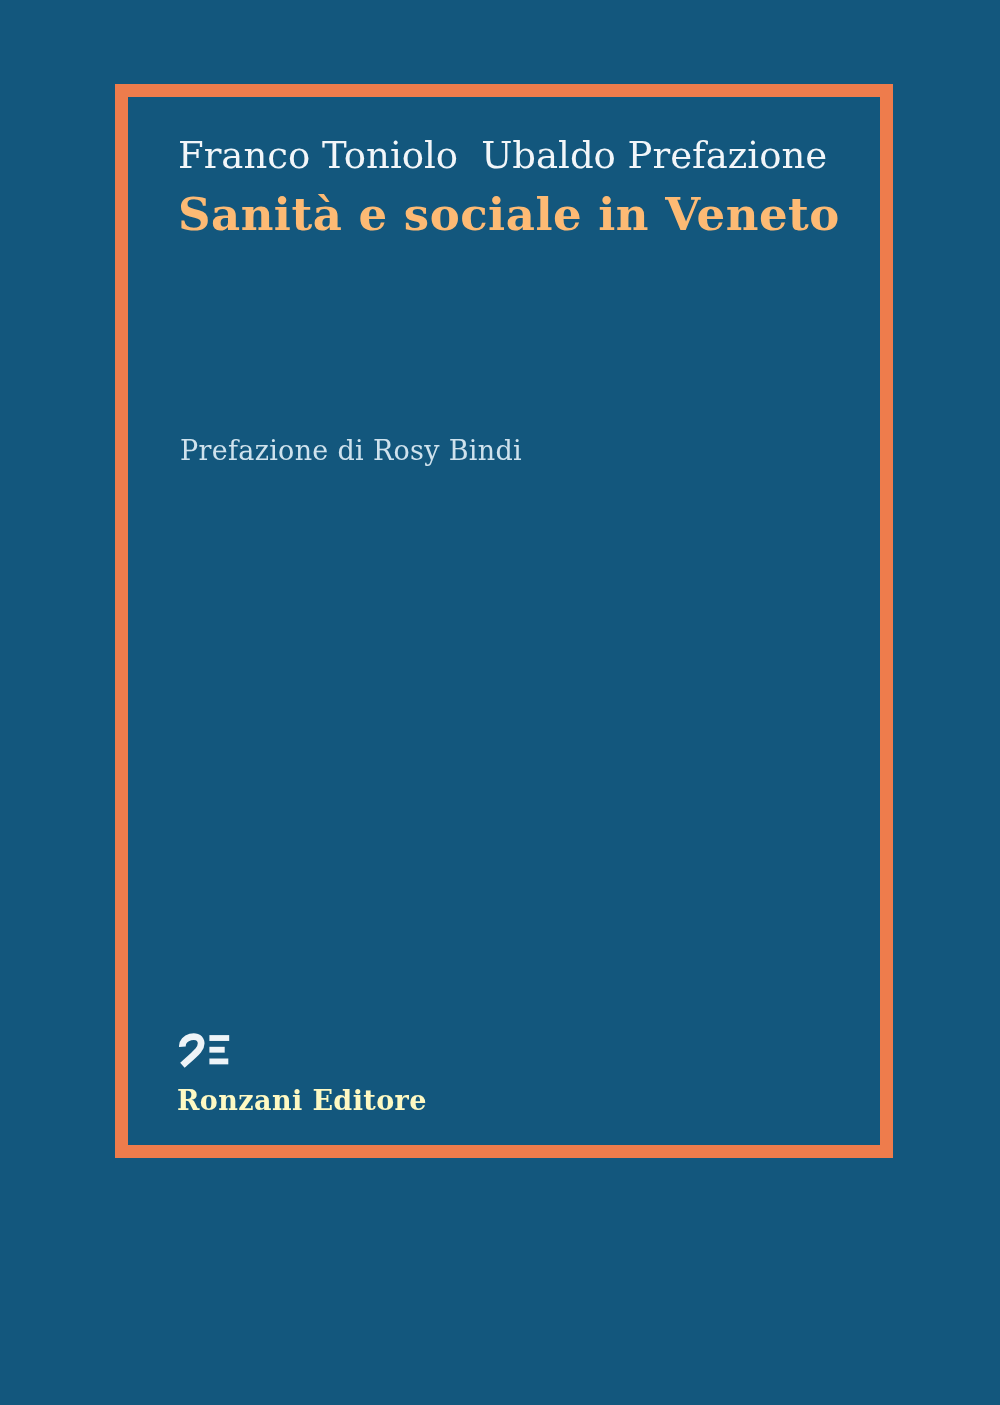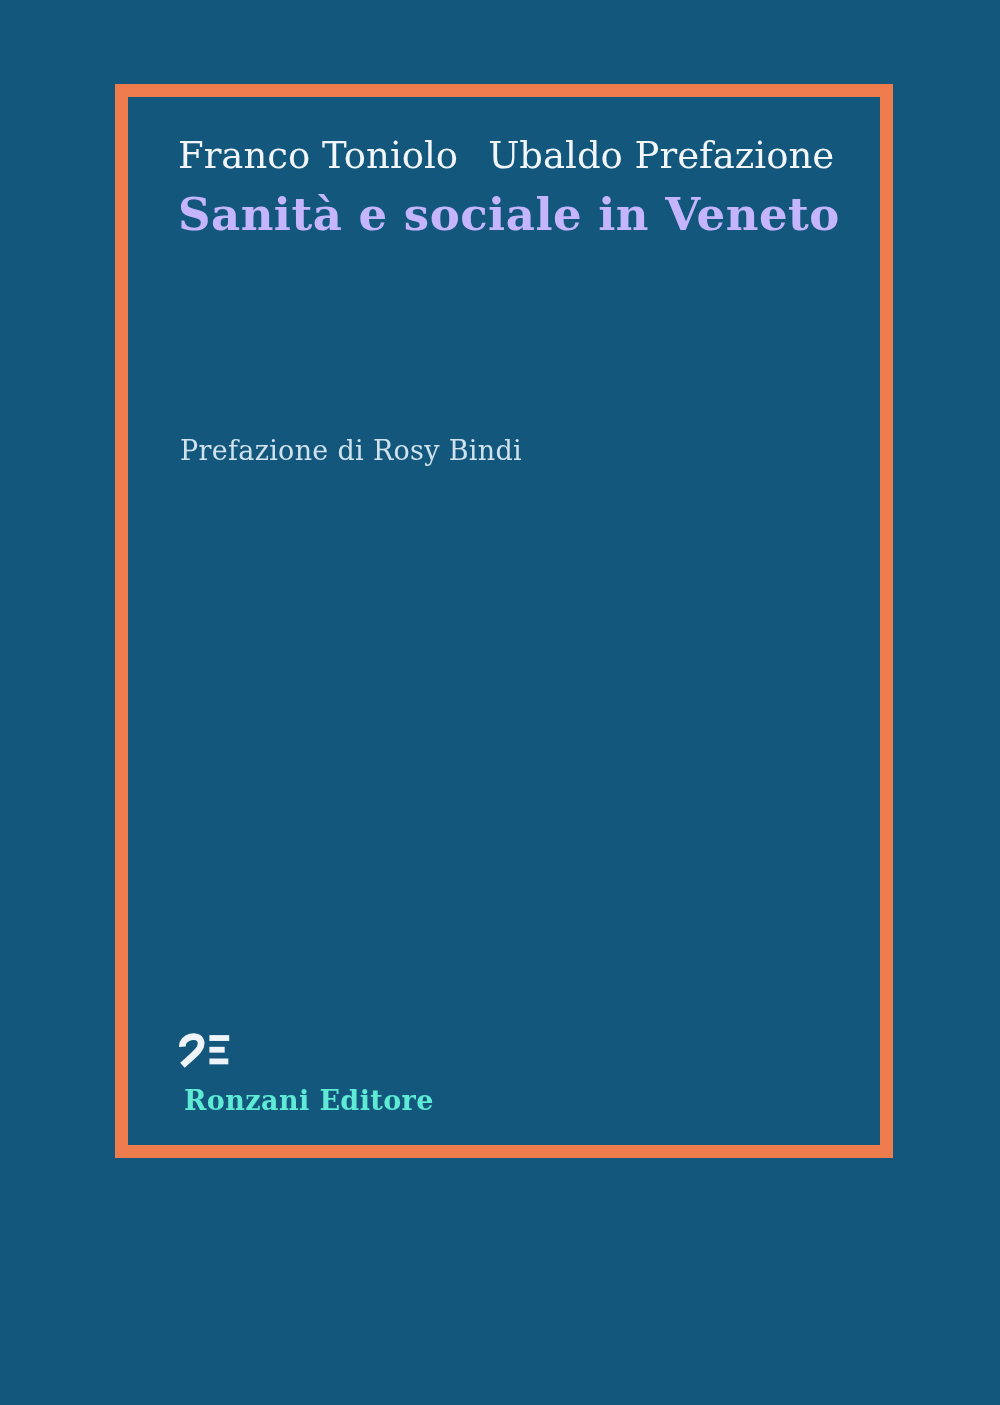--- a/index.html
+++ b/index.html
@@ -25,32 +25,32 @@
     width: 778px;
     height: 1074px;
     box-sizing: border-box;
     border: 13px solid #ee7c4c;
   }
   .authors {
     position: absolute;
     left: 178px;
     top: 134px;
     display: flex;
-    gap: 30px;
+    gap: 23px;
     font-size: 37px;
     color: #f2f6f9;
     white-space: nowrap;
   }
   .title {
     position: absolute;
     left: 178px;
     top: 188px;
     font-size: 45px;
     font-weight: bold;
-    color: #c4b5fd;
+    color: #fdba74;
     letter-spacing: 0.5px;
     white-space: nowrap;
   }
   .subtitle {
     position: absolute;
     left: 178px;
     top: 256px;
     font-size: 37px;
     line-height: 47px;
     color: #eef4f8;
@@ -68,24 +68,23 @@
     left: 177px;
     top: 1033px;
   }
   .publisher-logo {
     display: block;
     margin-bottom: 6px;
   }
   .publisher-name {
     font-size: 27px;
     font-weight: bold;
-    color: #5eead4;
+    color: #fef9c3;
     letter-spacing: 0.4px;
     white-space: nowrap;
-    margin-left: 7px;
   }
 </style>
 </head>
 <body>
 
 <div class="cover">
 
   <div class="frame"></div>
 
   <div class="authors">

